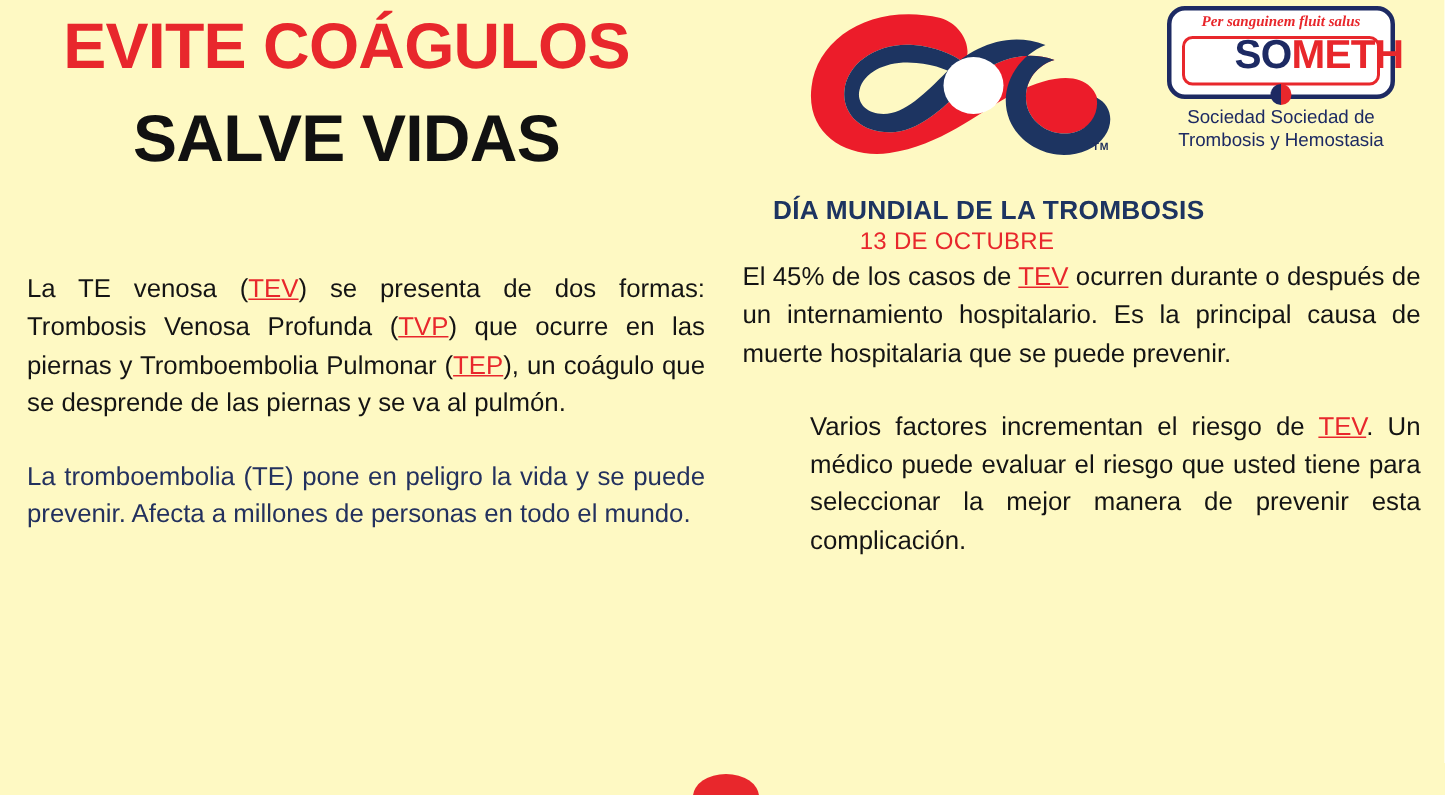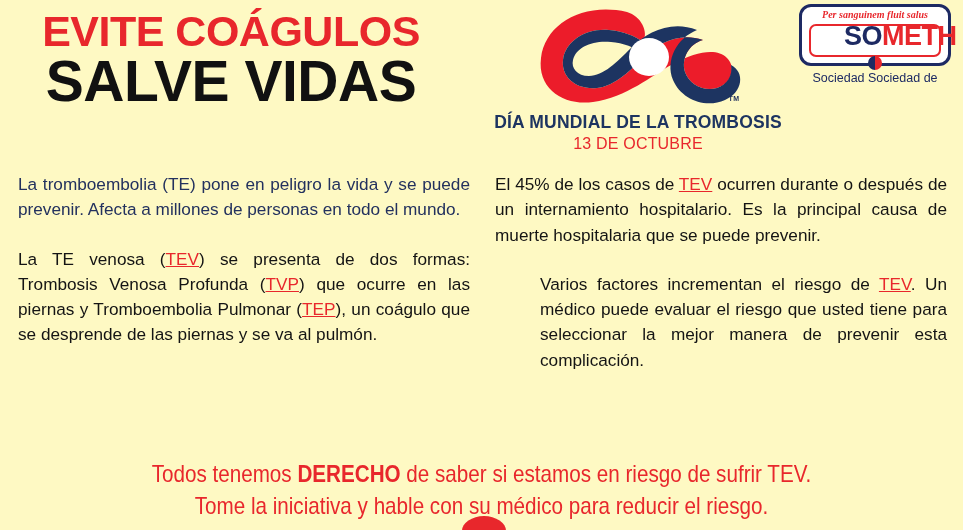--- a/index.html
+++ b/index.html
@@ -32,25 +32,26 @@
   }
   .headline-1 {
     font-size: 43px;
     font-weight: bold;
     color: #e8272c;
     letter-spacing: -0.5px;
     line-height: 1.0;
     white-space: nowrap;
   }
   .headline-2 {
-    font-size: 57px;
+    font-size: 44px;
     font-weight: bold;
     color: #111111;
     letter-spacing: -0.5px;
     line-height: 1.0;
+    margin-top: 18px;
     white-space: nowrap;
   }
 
   
   .wtd-logo {
     position: absolute;
     left: 473px;
     top: 2px;
     width: 330px;
     text-align: center;
@@ -69,36 +70,37 @@
     font-size: 7px;
     font-weight: bold;
     color: #1d2d5c;
     letter-spacing: 0.5px;
   }
   .wtd-title {
     font-size: 17.5px;
     font-weight: bold;
     color: #1d3461;
     letter-spacing: 0.2px;
-    margin-top: 2px;
-    white-space: nowrap;
+    margin-top: 20px;
+    white-space: nowrap;
+    text-align: right;
   }
   .wtd-date {
     font-size: 16px;
     color: #e8272c;
     letter-spacing: 0.2px;
     margin-top: 2px;
     white-space: nowrap;
     text-align: center;
   }
 
   
   .someth {
     position: absolute;
-    left: 791px;
+    left: 770px;
     top: 4px;
     width: 168px;
     text-align: center;
   }
   .someth-badge {
     position: relative;
     width: 152px;
     height: 62px;
     margin: 0 auto;
     border: 3px solid #1d2a63;
@@ -252,33 +254,30 @@
     <div class="someth-badge">
       <div class="someth-motto">Per sanguinem fluit salus</div>
       <div class="someth-inner"></div>
       <div class="someth-word">
         <span class="so">SO</span><span class="meth">METH</span>
       </div>
       <div class="someth-drop"></div>
     </div>
     <div class="someth-sub">
       <div>Sociedad Sociedad de</div>
+      <div>Trombosis y Hemostasia</div>
     </div>
   </div>
 
   <div class="col col-left">
+    <p class="para black para-2"><span>La TE venosa (</span><span class="hl">TEV</span><span>) se presenta de dos formas: Trombosis Venosa Profunda (</span><span class="hl">TVP</span><span>) que ocurre en las piernas y Tromboembolia Pulmonar (</span><span class="hl">TEP</span><span>), un coágulo que se desprende de las piernas y se va al pulmón.</span></p>
     <p class="para navy">La tromboembolia (TE) pone en peligro la vida y se puede prevenir. Afecta a millones de personas en todo el mundo.</p>
-    <p class="para black para-2"><span>La TE venosa (</span><span class="hl">TEV</span><span>) se presenta de dos formas: Trombosis Venosa Profunda (</span><span class="hl">TVP</span><span>) que ocurre en las piernas y Tromboembolia Pulmonar (</span><span class="hl">TEP</span><span>), un coágulo que se desprende de las piernas y se va al pulmón.</span></p>
   </div>
 
   <div class="col col-right">
     <p class="para black"><span>El 45% de los casos de </span><span class="hl">TEV</span><span> ocurren durante o después de un internamiento hospitalario. Es la principal causa de muerte hospitalaria que se puede prevenir.</span></p>
     <p class="para black para-2"><span>Varios factores incrementan el riesgo de </span><span class="hl">TEV</span><span>. Un médico puede evaluar el riesgo que usted tiene para seleccionar la mejor manera de prevenir esta complicación.</span></p>
   </div>
 
-  <div class="footer">
-    <div class="footer-line"><span>Todos tenemos </span><b>DERECHO</b><span> de saber si estamos en riesgo de sufrir TEV.</span></div>
-    <div class="footer-line">Tome la iniciativa y hable con su médico para reducir el riesgo.</div>
-  </div>
 
   <div class="bottom-dot"></div>
 
 </div>
 
 </body></html>

